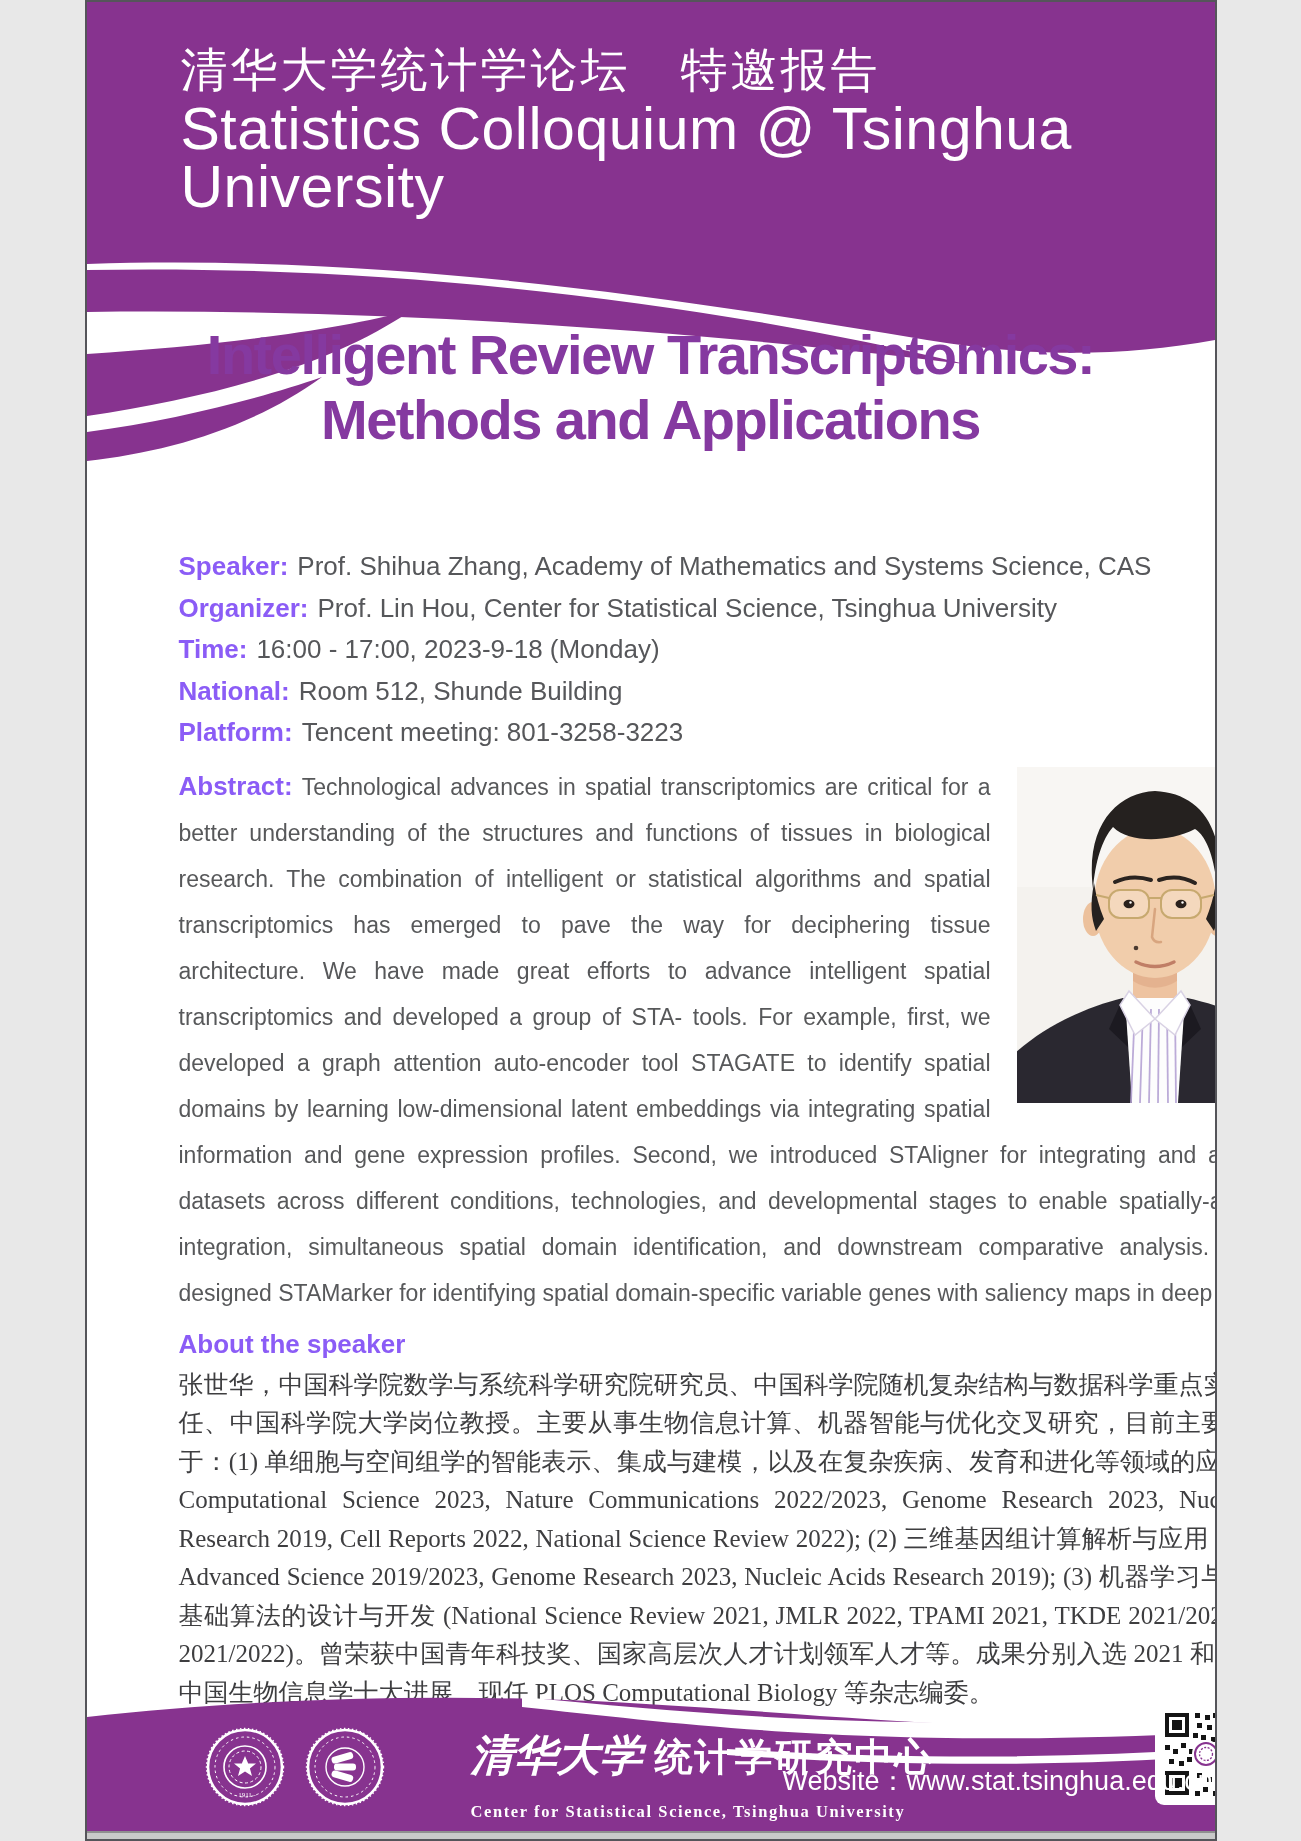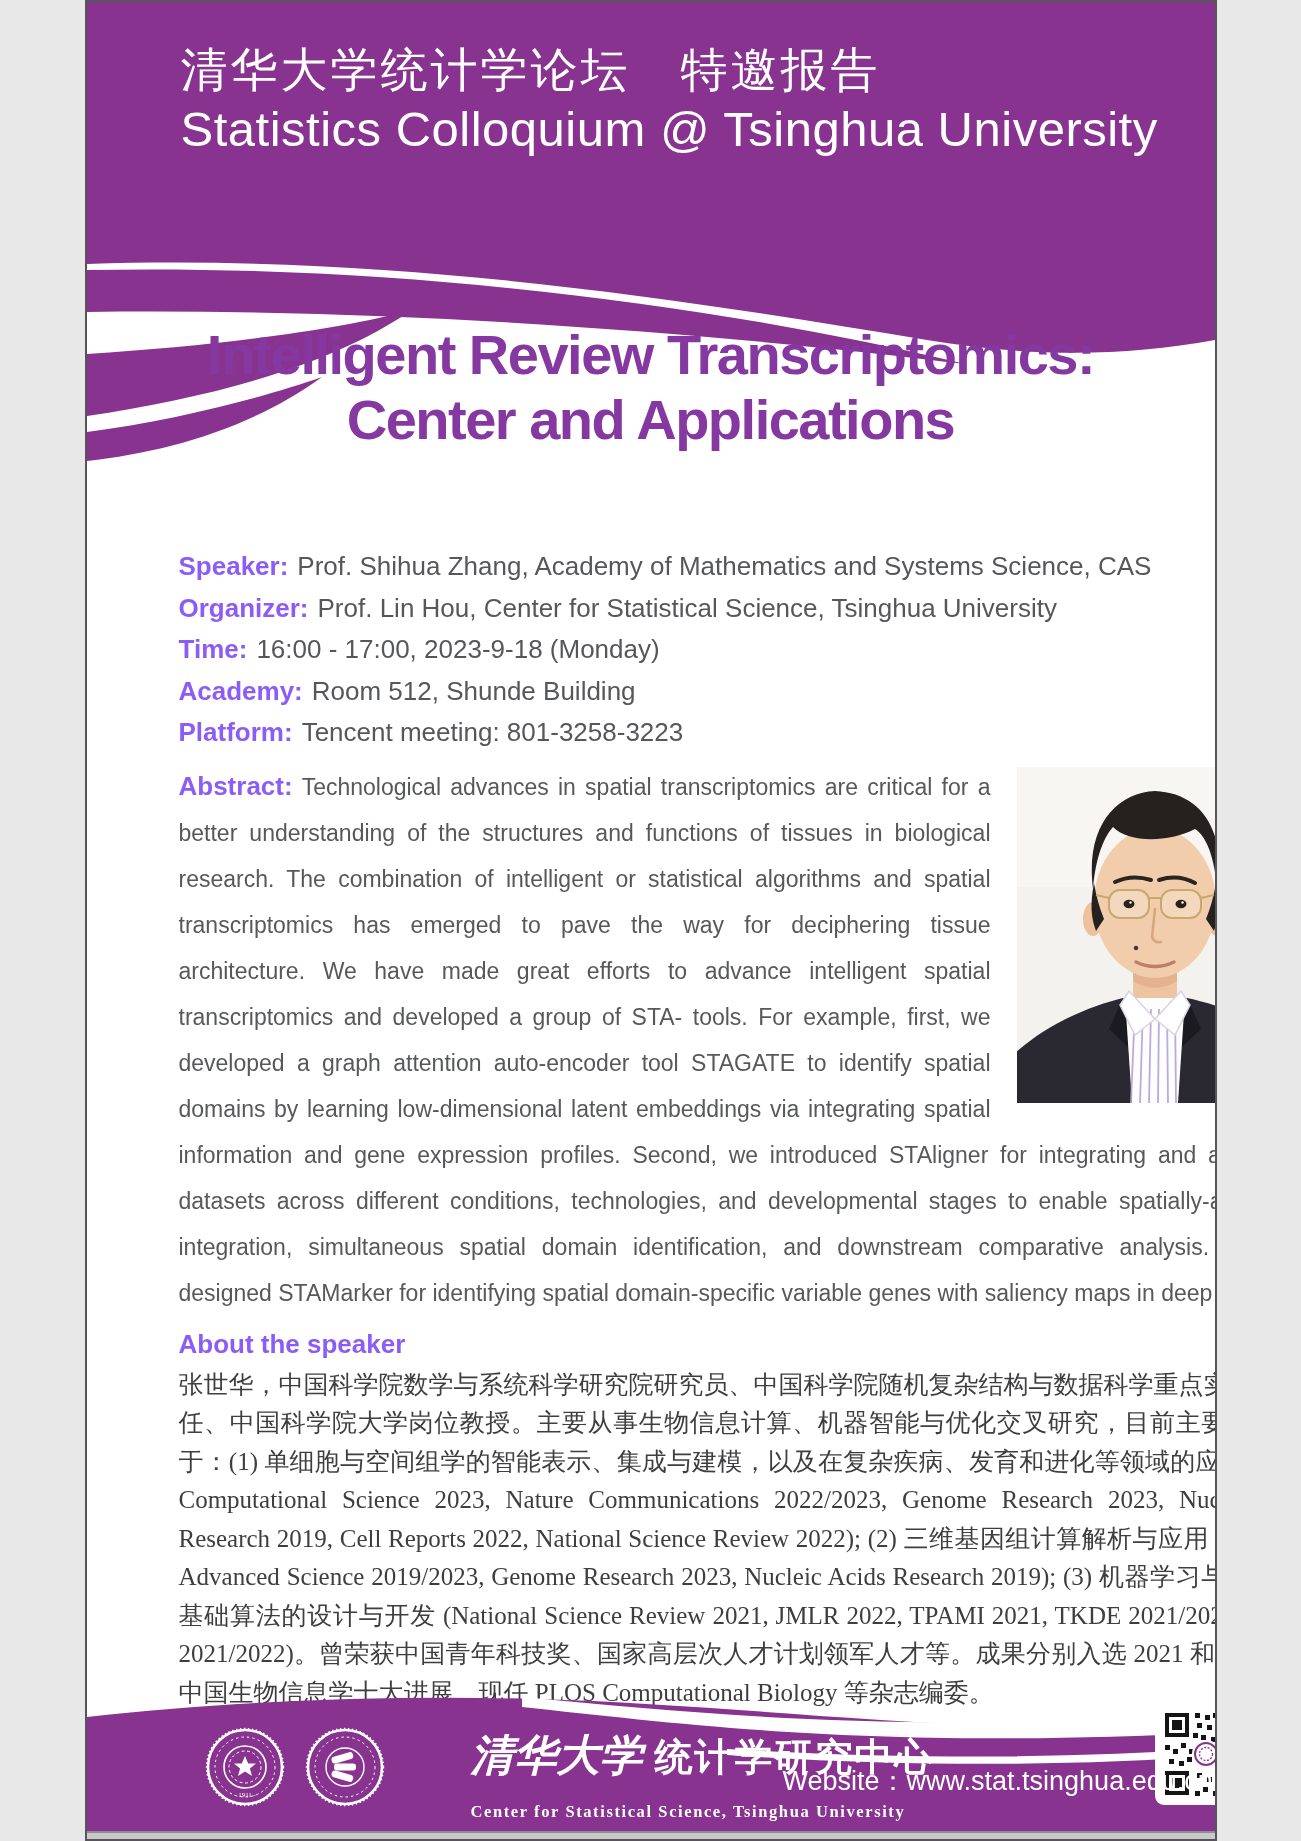--- a/index.html
+++ b/index.html
@@ -7,21 +7,21 @@
     position:relative;width:1132px;height:1841px;margin:0 auto;
     background:#ffffff;overflow:hidden;box-sizing:border-box;
     border:2px solid #55555a;
     font-family:"Liberation Sans", sans-serif;
   }
   
   .top-deco{position:absolute;top:0;left:0;width:1301px;height:470px;}
   
   .hdr{position:absolute;left:94px;top:38px;color:#ffffff;}
   .hdr-zh{font-size:47px;font-weight:400;letter-spacing:3px;line-height:60px;}
-  .hdr-en{font-size:49px;font-weight:300;letter-spacing:0.5px;line-height:58px;}
+  .hdr-en{font-size:59px;font-weight:300;letter-spacing:0.5px;line-height:58px;}
   
   .talk-title{
     position:absolute;top:320px;left:0;width:100%;text-align:center;
     color:#8539a0;font-weight:700;font-size:56px;line-height:65px;letter-spacing:-1.5px;
   }
   
   .content{position:absolute;left:92px;top:544px;width:1150px;}
   .detail-row{font-size:26px;line-height:41.5px;color:#56575a;}
   .lbl{color:#8b5cf6;font-weight:700;margin-right:9px;}
   .abstract{
@@ -61,36 +61,36 @@
     <path fill="#87338f" d="M0,430 C90,418 175,396 235,375 C165,426 80,450 0,459 Z"></path>
   </svg>
 
   <div class="hdr">
     <div class="hdr-zh">清华大学统计学论坛　特邀报告</div>
     <div class="hdr-en">Statistics Colloquium @ Tsinghua University</div>
   </div>
 
   <div class="talk-title">
     <div>Intelligent Review Transcriptomics:</div>
-    <div>Center and Applications</div>
+    <div>Methods and Applications</div>
   </div>
 
   <div class="content">
 
     <div class="detail-row">
       <span class="lbl">Speaker:</span><span>Prof. Shihua Zhang, Academy of Mathematics and Systems Science, CAS</span>
     </div>
     <div class="detail-row">
       <span class="lbl">Organizer:</span><span>Prof. Lin Hou, Center for Statistical Science, Tsinghua University</span>
     </div>
     <div class="detail-row">
       <span class="lbl">Time:</span><span>16:00 - 17:00, 2023-9-18 (Monday)</span>
     </div>
     <div class="detail-row">
-      <span class="lbl">Academy:</span><span>Room 512, Shunde Building</span>
+      <span class="lbl">National:</span><span>Room 512, Shunde Building</span>
     </div>
     <div class="detail-row">
       <span class="lbl">Platform:</span><span>Tencent meeting: 801-3258-3223</span>
     </div>
 
     <div class="abstract">
       <div class="photo-box">
         <svg width="276" height="336" viewBox="0 0 276 336">
           <rect width="276" height="336" fill="#f4f2ee"></rect>
           <rect width="276" height="120" fill="#f8f6f3"></rect>

